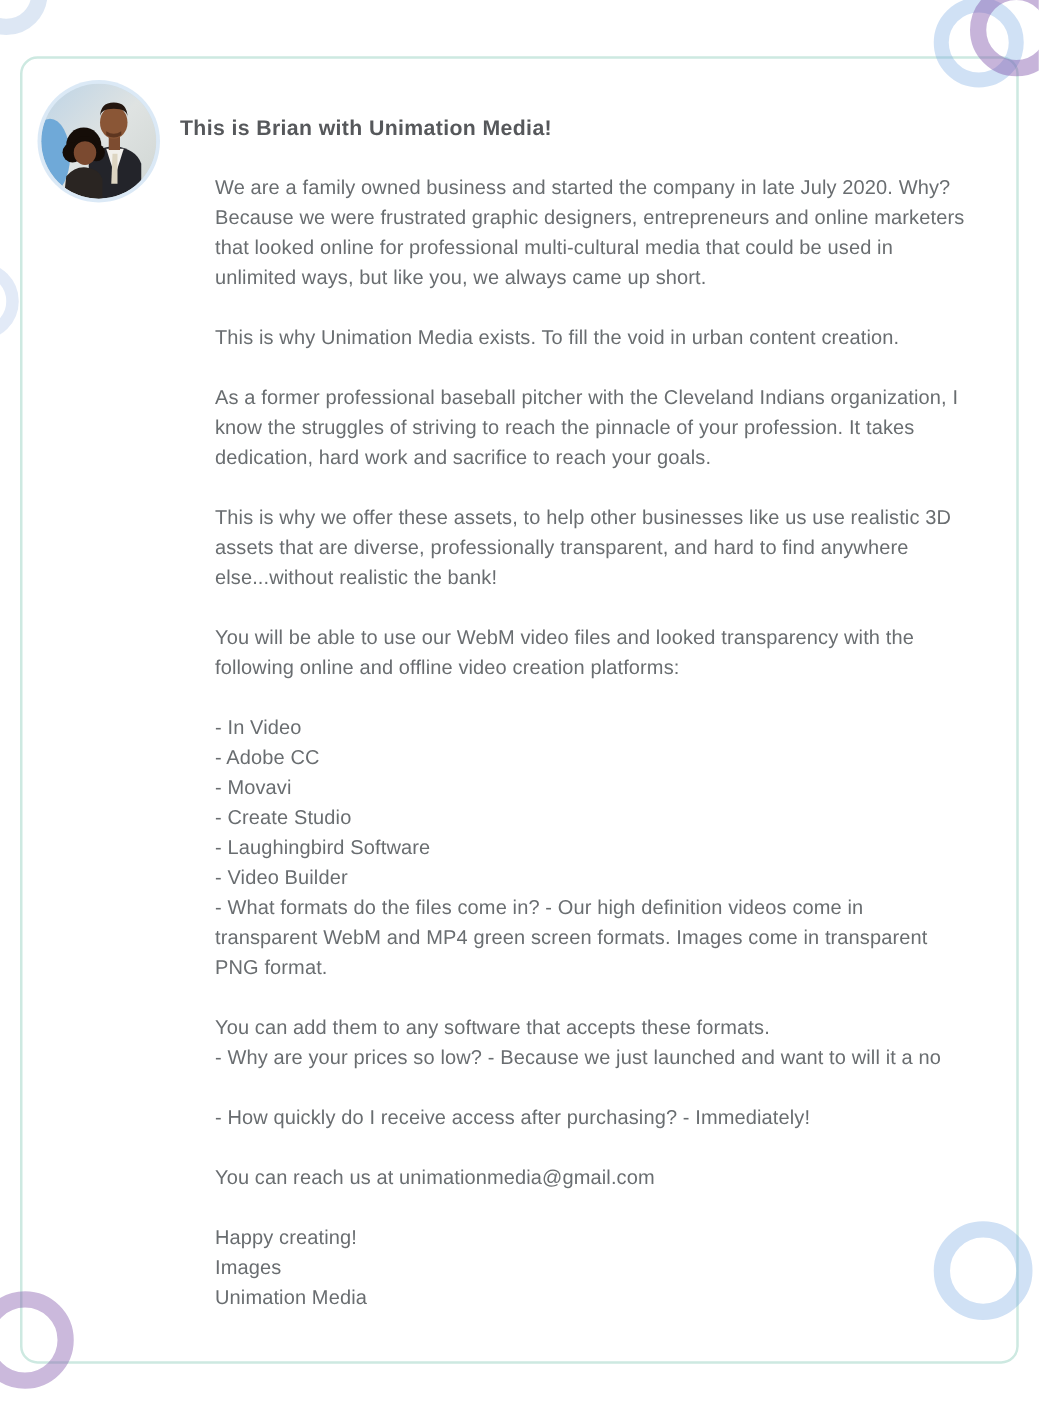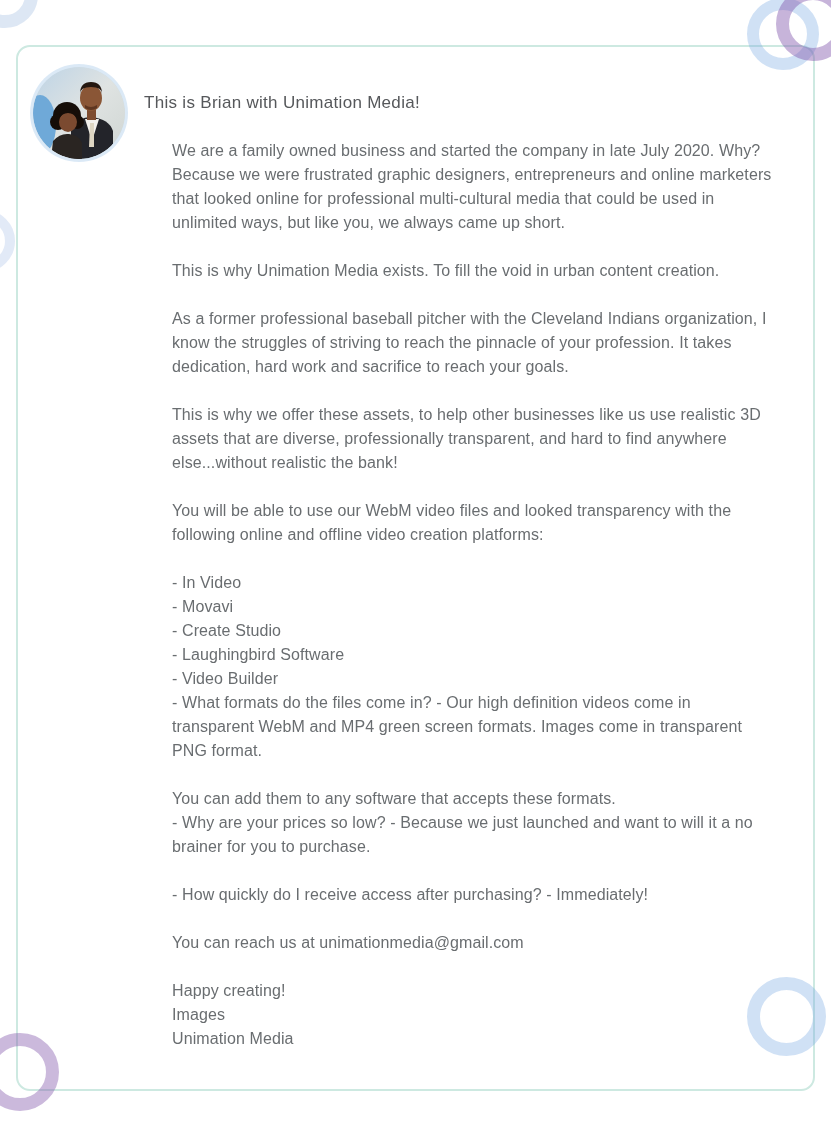--- a/index.html
+++ b/index.html
@@ -51,21 +51,21 @@
     width: 662px;
     color: #696d70;
     font-size: 16px;
     line-height: 24px;
     letter-spacing: 0.1px;
   }
   .content h1 {
     margin: 0;
     font-size: 17px;
     line-height: 24px;
-    font-weight: normal;
+    font-weight: bold;
     letter-spacing: 0.3px;
     color: #56585b;
   }
   .content p { margin: 24px 0 0 0; }
   .ln { display: block; margin-left: 28px; }
 </style>
 </head>
 <body>
 
 <div class="ring ring-behind" id="ring-tl-blue"></div>
@@ -133,33 +133,33 @@
       <span class="ln">else...without realistic the bank!</span>
     </p>
 
     <p>
       <span class="ln">You will be able to use our WebM video files and looked transparency with the</span>
       <span class="ln">following online and offline video creation platforms:</span>
     </p>
 
     <p>
       <span class="ln">- In Video</span>
+      <span class="ln">- Adobe CC</span>
       <span class="ln">- Movavi</span>
       <span class="ln">- Create Studio</span>
       <span class="ln">- Laughingbird Software</span>
       <span class="ln">- Video Builder</span>
       <span class="ln">- What formats do the files come in? - Our high definition videos come in</span>
       <span class="ln">transparent WebM and MP4 green screen formats. Images come in transparent</span>
       <span class="ln">PNG format.</span>
     </p>
 
     <p>
       <span class="ln">You can add them to any software that accepts these formats.</span>
       <span class="ln">- Why are your prices so low? - Because we just launched and want to will it a no</span>
-      <span class="ln">brainer for you to purchase.</span>
     </p>
 
     <p>
       <span class="ln">- How quickly do I receive access after purchasing? - Immediately!</span>
     </p>
 
     <p>
       <span class="ln">You can reach us at unimationmedia@gmail.com</span>
     </p>
 

